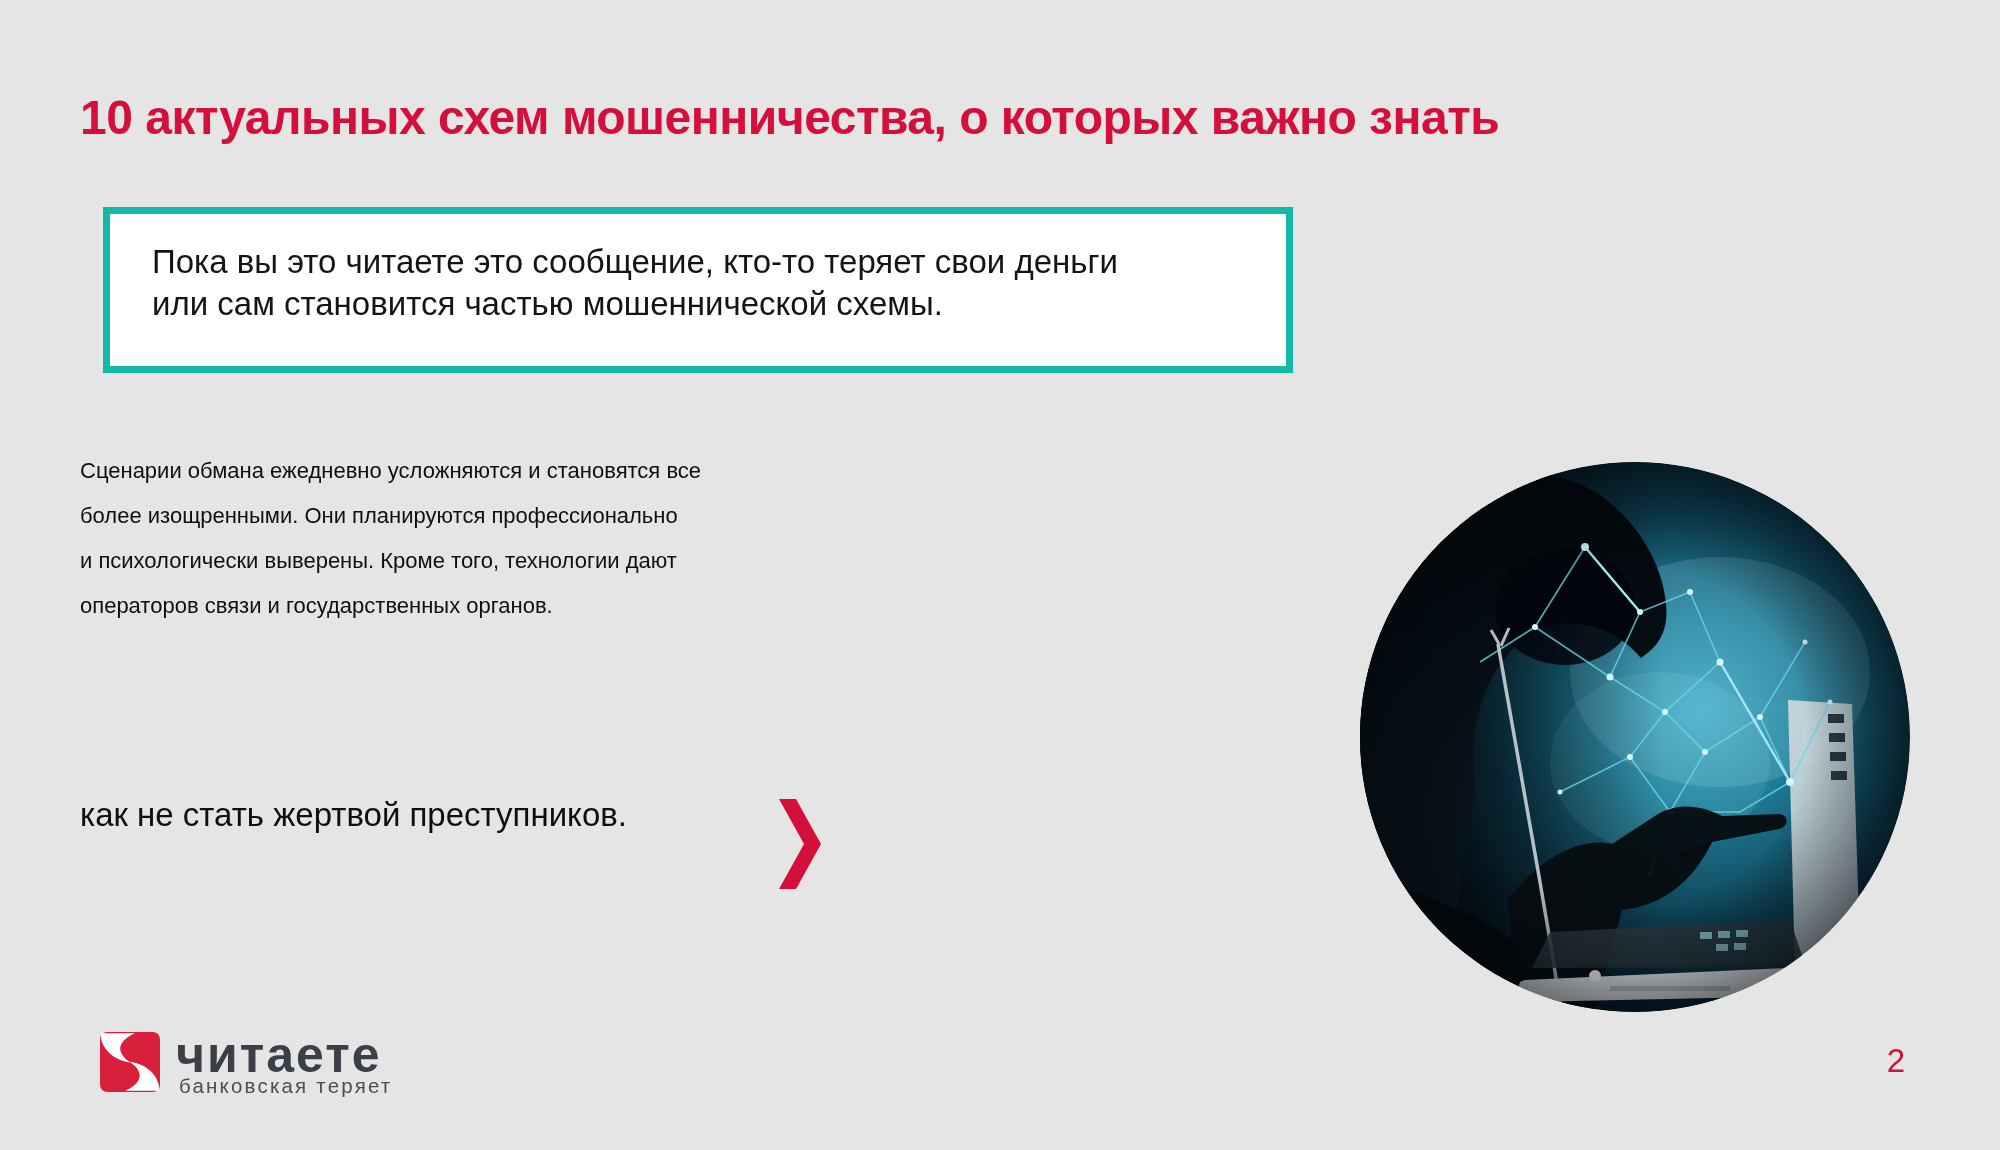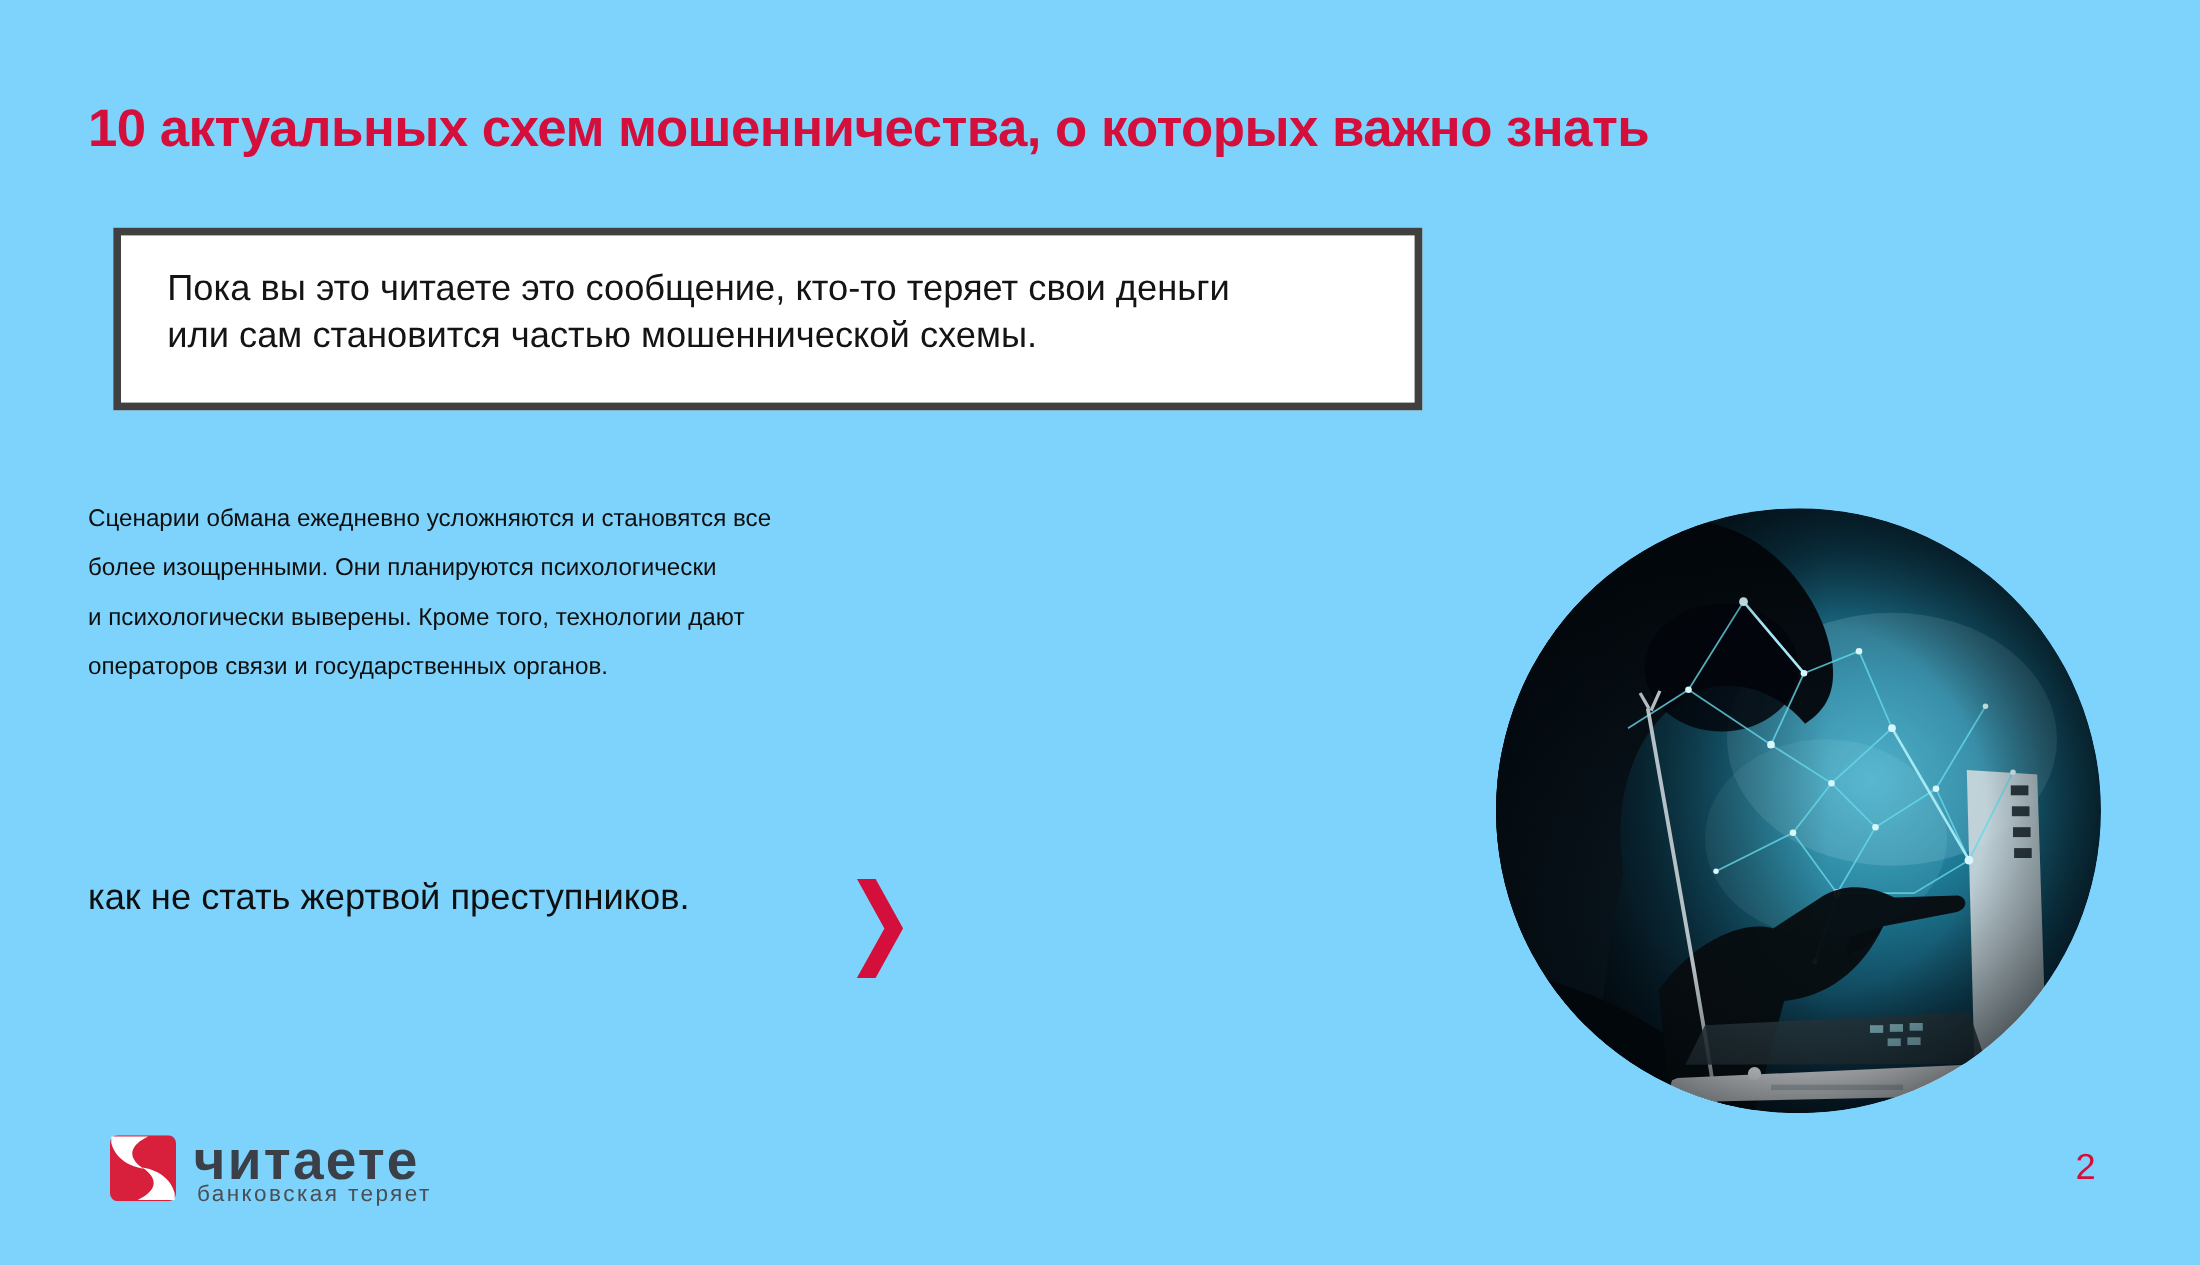--- a/index.html
+++ b/index.html
@@ -1,32 +1,32 @@
 <!DOCTYPE html>
 <html><head>
 <meta charset="utf-8">
 <style>
   html,body{margin:0;padding:0;background:#ffffff;}
   #slide{
     position:relative;
     width:2000px;height:1150px;
-    background:#7dd3fc;
+    background:#e5e5e5;
     overflow:hidden;
     font-family:"Liberation Sans", sans-serif;
     color:#111;
   }
   .title{
     position:absolute;left:80px;top:58px;
     font-size:48px;font-weight:700;line-height:1.15;
     color:#d50f3c;letter-spacing:-0.5px;white-space:nowrap;
   }
   .quote-box{
     position:absolute;left:103px;top:207px;
     width:1190px;height:166px;box-sizing:border-box;
-    border:7px solid #404040;background:#ffffff;
+    border:7px solid #14b8a6;background:#ffffff;
   }
   .quote-box .qtext{
     position:absolute;left:42px;top:27px;
     font-size:33px;line-height:42px;color:#141414;white-space:nowrap;
   }
   .paragraph{
     position:absolute;left:80px;top:448px;
     font-size:22px;line-height:45px;color:#0f0f0f;white-space:nowrap;
   }
   .cta{
@@ -66,21 +66,21 @@
 
   <div class="quote-box">
     <div class="qtext">
       <span class="line">Пока вы это читаете это сообщение, кто-то теряет свои деньги</span>
       <span class="line">или сам становится частью мошеннической схемы.</span>
     </div>
   </div>
 
   <div class="paragraph">
     <span class="line">Сценарии обмана ежедневно усложняются и становятся все</span>
-    <span class="line">более изощренными. Они планируются психологически</span>
+    <span class="line">более изощренными. Они планируются профессионально</span>
     <span class="line">и психологически выверены. Кроме того, технологии дают</span>
     <span class="line">операторов связи и государственных органов.</span>
   </div>
 
   <div class="cta">
     <span class="line">как не стать жертвой преступников.</span>
   </div>
 
   <div class="chevron">
     <svg width="42" height="90" viewBox="0 0 42 90">

